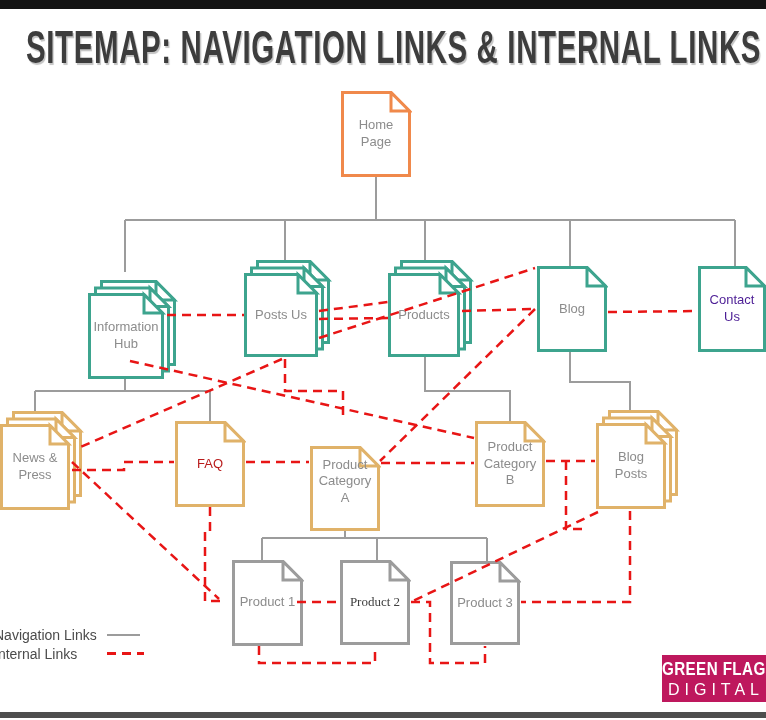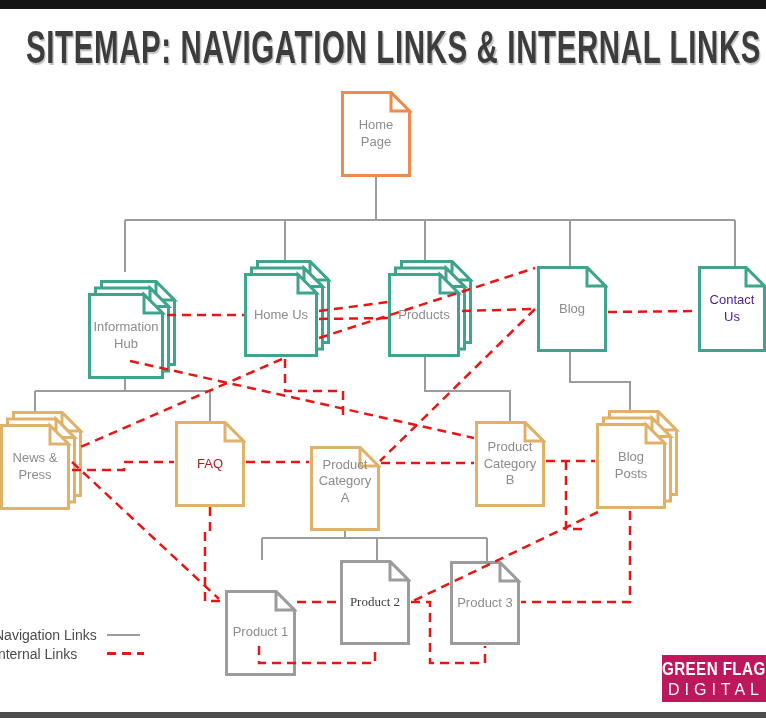--- a/index.html
+++ b/index.html
@@ -75,21 +75,21 @@
       </div>
       <div class="node" style="left: 244px; top: 273px; width: 74px; height: 84px;">
         <svg width="88" height="98" style="left: 0px; top: -13px;">
           <path d="M 1.5 1.5 L 54 1.5 L 72.5 20 L 72.5 82.5 L 1.5 82.5 Z" fill="#fff" stroke="#3DA48E" stroke-width="3" stroke-linejoin="miter" transform="translate(12,0)"></path>
           <path d="M 54 1.5 L 54 20 L 72.5 20 Z" fill="#fff" stroke="#3DA48E" stroke-width="3" stroke-linejoin="miter" transform="translate(12,0)"></path>
           <path d="M 1.5 1.5 L 54 1.5 L 72.5 20 L 72.5 82.5 L 1.5 82.5 Z" fill="#fff" stroke="#3DA48E" stroke-width="3" stroke-linejoin="miter" transform="translate(6,6.5)"></path>
           <path d="M 54 1.5 L 54 20 L 72.5 20 Z" fill="#fff" stroke="#3DA48E" stroke-width="3" stroke-linejoin="miter" transform="translate(6,6.5)"></path>
           <path d="M 1.5 1.5 L 54 1.5 L 72.5 20 L 72.5 82.5 L 1.5 82.5 Z" fill="#fff" stroke="#3DA48E" stroke-width="3" stroke-linejoin="miter" transform="translate(0,13)"></path>
           <path d="M 54 1.5 L 54 20 L 72.5 20 Z" fill="#fff" stroke="#3DA48E" stroke-width="3" stroke-linejoin="miter" transform="translate(0,13)"></path>
         </svg>
-        <div class="node-label" style="color: rgb(140, 140, 140);">Home Us</div>
+        <div class="node-label" style="color: rgb(140, 140, 140);">Posts Us</div>
       </div>
       <div class="node" style="left: 388px; top: 273px; width: 72px; height: 84px;">
         <svg width="86" height="98" style="left: 0px; top: -13px;">
           <path d="M 1.5 1.5 L 52 1.5 L 70.5 20 L 70.5 82.5 L 1.5 82.5 Z" fill="#fff" stroke="#3DA48E" stroke-width="3" stroke-linejoin="miter" transform="translate(12,0)"></path>
           <path d="M 52 1.5 L 52 20 L 70.5 20 Z" fill="#fff" stroke="#3DA48E" stroke-width="3" stroke-linejoin="miter" transform="translate(12,0)"></path>
           <path d="M 1.5 1.5 L 52 1.5 L 70.5 20 L 70.5 82.5 L 1.5 82.5 Z" fill="#fff" stroke="#3DA48E" stroke-width="3" stroke-linejoin="miter" transform="translate(6,6.5)"></path>
           <path d="M 52 1.5 L 52 20 L 70.5 20 Z" fill="#fff" stroke="#3DA48E" stroke-width="3" stroke-linejoin="miter" transform="translate(6,6.5)"></path>
           <path d="M 1.5 1.5 L 52 1.5 L 70.5 20 L 70.5 82.5 L 1.5 82.5 Z" fill="#fff" stroke="#3DA48E" stroke-width="3" stroke-linejoin="miter" transform="translate(0,13)"></path>
           <path d="M 52 1.5 L 52 20 L 70.5 20 Z" fill="#fff" stroke="#3DA48E" stroke-width="3" stroke-linejoin="miter" transform="translate(0,13)"></path>
         </svg>
@@ -145,21 +145,21 @@
         <svg width="84" height="100" style="left: 0px; top: -13px;">
           <path d="M 1.5 1.5 L 50 1.5 L 68.5 20 L 68.5 84.5 L 1.5 84.5 Z" fill="#fff" stroke="#E0B269" stroke-width="3" stroke-linejoin="miter" transform="translate(12,0)"></path>
           <path d="M 50 1.5 L 50 20 L 68.5 20 Z" fill="#fff" stroke="#E0B269" stroke-width="3" stroke-linejoin="miter" transform="translate(12,0)"></path>
           <path d="M 1.5 1.5 L 50 1.5 L 68.5 20 L 68.5 84.5 L 1.5 84.5 Z" fill="#fff" stroke="#E0B269" stroke-width="3" stroke-linejoin="miter" transform="translate(6,6.5)"></path>
           <path d="M 50 1.5 L 50 20 L 68.5 20 Z" fill="#fff" stroke="#E0B269" stroke-width="3" stroke-linejoin="miter" transform="translate(6,6.5)"></path>
           <path d="M 1.5 1.5 L 50 1.5 L 68.5 20 L 68.5 84.5 L 1.5 84.5 Z" fill="#fff" stroke="#E0B269" stroke-width="3" stroke-linejoin="miter" transform="translate(0,13)"></path>
           <path d="M 50 1.5 L 50 20 L 68.5 20 Z" fill="#fff" stroke="#E0B269" stroke-width="3" stroke-linejoin="miter" transform="translate(0,13)"></path>
         </svg>
         <div class="node-label" style="color: rgb(140, 140, 140);">Blog Posts</div>
       </div>
-      <div class="node" style="left: 225px; top: 560px; width: 71px; height: 84px; margin-top: 30px;">
+      <div class="node" style="left: 232px; top: 560px; width: 71px; height: 84px;">
         <svg width="72" height="87" style="left: 0px; top: 0px;">
           <path d="M 1.5 1.5 L 51 1.5 L 69.5 20 L 69.5 84.5 L 1.5 84.5 Z" fill="#fff" stroke="#9C9C9C" stroke-width="3" stroke-linejoin="miter" transform="translate(0,0)"></path>
           <path d="M 51 1.5 L 51 20 L 69.5 20 Z" fill="#fff" stroke="#9C9C9C" stroke-width="3" stroke-linejoin="miter" transform="translate(0,0)"></path>
         </svg>
         <div class="node-label" style="color: rgb(140, 140, 140);">Product 1</div>
       </div>
       <div class="node" style="left: 340px; top: 560px; width: 70px; height: 85px;">
         <svg width="71" height="86" style="left: 0px; top: 0px;">
           <path d="M 1.5 1.5 L 50 1.5 L 68.5 20 L 68.5 83.5 L 1.5 83.5 Z" fill="#fff" stroke="#9C9C9C" stroke-width="3" stroke-linejoin="miter" transform="translate(0,0)"></path>
           <path d="M 50 1.5 L 50 20 L 68.5 20 Z" fill="#fff" stroke="#9C9C9C" stroke-width="3" stroke-linejoin="miter" transform="translate(0,0)"></path>

